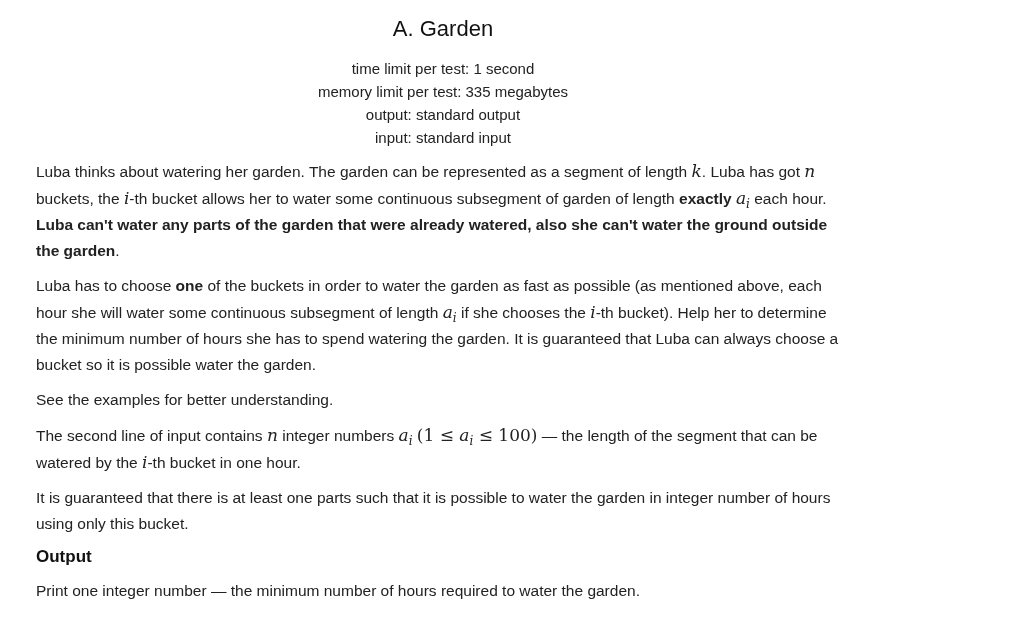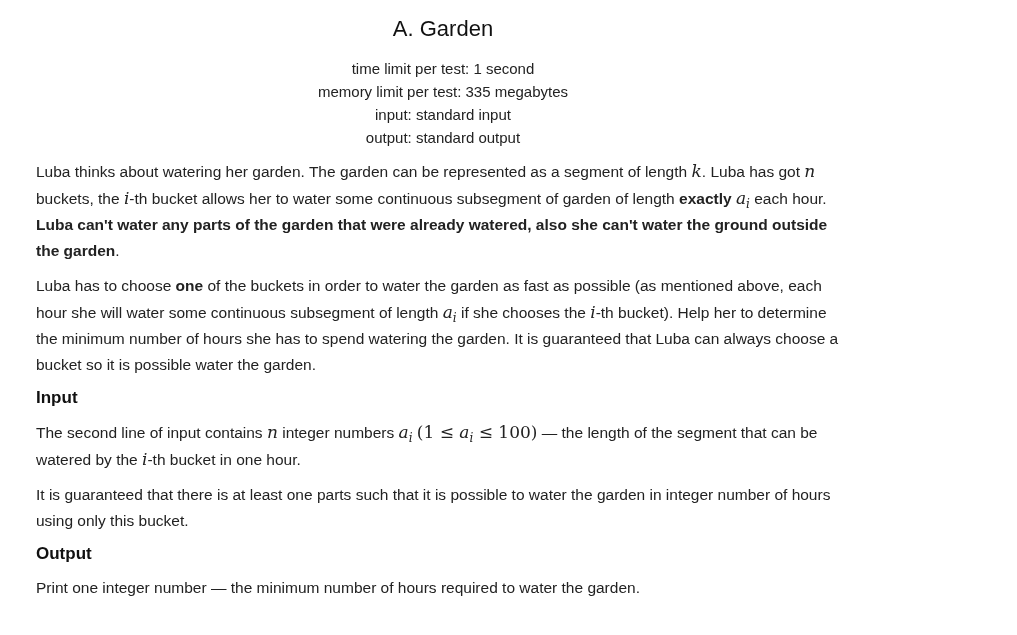--- a/index.html
+++ b/index.html
@@ -74,27 +74,27 @@
 </head>
 <body>
 
 <div class="page">
   <div class="content-col">
     <div class="header">
       <div class="problem-title">A. Garden</div>
       <div class="limits">
           <div class="limit-line">time limit per test: 1 second</div>
           <div class="limit-line">memory limit per test: 335 megabytes</div>
+          <div class="limit-line">output: standard output</div>
           <div class="limit-line">input: standard input</div>
-          <div class="limit-line">output: standard output</div>
         </div>
     </div>
     <div class="body-text">
         <p class="para">Luba thinks about watering her garden. The garden can be represented as a segment of length <span class="math">k</span>. Luba has got <span class="math">n</span> buckets, the <span class="math">i</span>-th bucket allows her to water some continuous subsegment of garden of length <span class="bold">exactly</span> <span class="math">a<sub>i</sub></span> each hour. <span class="bold">Luba can't water any parts of the garden that were already watered, also she can't water the ground outside the garden</span>.</p>
         <p class="para">Luba has to choose <span class="bold">one</span> of the buckets in order to water the garden as fast as possible (as mentioned above, each hour she will water some continuous subsegment of length <span class="math">a<sub>i</sub></span> if she chooses the <span class="math">i</span>-th bucket). Help her to determine the minimum number of hours she has to spend watering the garden. It is guaranteed that Luba can always choose a bucket so it is possible water the garden.</p>
-        <div class="section-title">Input</div>
+        <p class="para">See the examples for better understanding.</p>
         <p class="para">The second line of input contains <span class="math">n</span> integer numbers <span class="math">a<sub>i</sub></span> <span class="math-n">(1 ≤ </span><span class="math">a<sub>i</sub></span><span class="math-n"> ≤ 100)</span> — the length of the segment that can be watered by the <span class="math">i</span>-th bucket in one hour.</p>
         <p class="para">It is guaranteed that there is at least one parts such that it is possible to water the garden in integer number of hours using only this bucket.</p>
         <div class="section-title">Output</div>
         <p class="para">Print one integer number — the minimum number of hours required to water the garden.</p>
       </div>
   </div>
 </div>
 
 </body></html>

